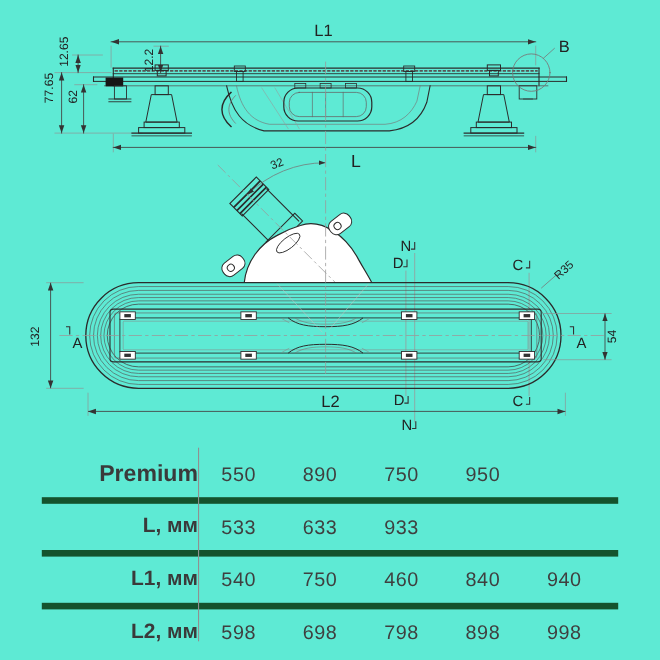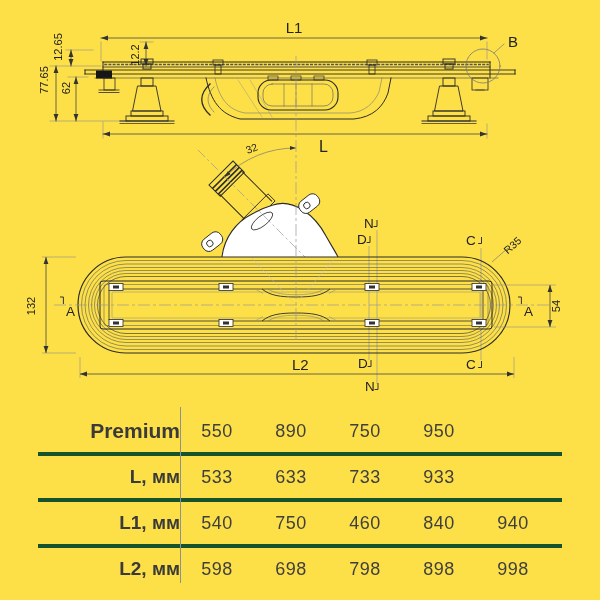--- a/index.html
+++ b/index.html
@@ -1,25 +1,25 @@
 <!DOCTYPE html>
 <html><head>
 <meta charset="utf-8">
 <style>
   html,body{margin:0;padding:0;background:#fff;}
-  #stage{position:relative;width:600px;height:600px;background:#fde047;overflow:hidden;
+  #stage{position:relative;width:600px;height:600px;background:#5eead4;overflow:hidden;
          font-family:"Liberation Sans",sans-serif;}
   #drawing{position:absolute;left:0;top:0;}
   svg text{font-family:"Liberation Sans",sans-serif;fill:#222;}
   .dimtxt{font-size:11px;}
   .sectxt{font-size:13.5px;}
   .bigtxt{font-size:15px;}
   .sizetable{position:absolute;left:38px;top:410px;width:524px;color:#3a3a3a;}
   .trow{display:grid;grid-template-columns:142px repeat(5,74px);height:42px;align-items:center;}
-  .trow + .trow{border-top:4px solid #14532d;}
+  .trow + .trow{border-top:6px solid #14532d;}
   .vline{position:absolute;left:142px;top:-3px;width:1px;height:176px;background:#909090;}
   .tlabel{text-align:right;font-weight:bold;font-size:19px;}
   .tlabel.big{font-size:21px;}
   .tval{text-align:center;font-size:18px;color:#3f3f3f;letter-spacing:0.5px;}
 </style>
 </head>
 <body>
 
 <div id="stage">
 
@@ -252,21 +252,20 @@
     <div class="tlabel big">Premium</div>
     <div class="tval">550</div>
     <div class="tval">890</div>
     <div class="tval">750</div>
     <div class="tval">950</div>
   </div>
   <div class="trow">
     <div class="tlabel">L, мм</div>
     <div class="tval">533</div>
     <div class="tval">633</div>
-    <div class="tval">733</div>
     <div class="tval">933</div>
   </div>
   <div class="trow">
     <div class="tlabel">L1, мм</div>
     <div class="tval">540</div>
     <div class="tval">750</div>
     <div class="tval">460</div>
     <div class="tval">840</div>
     <div class="tval">940</div>
   </div>

